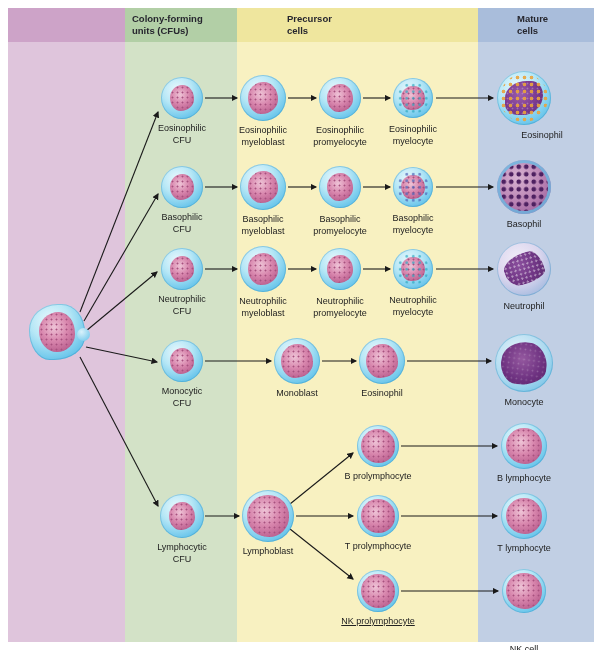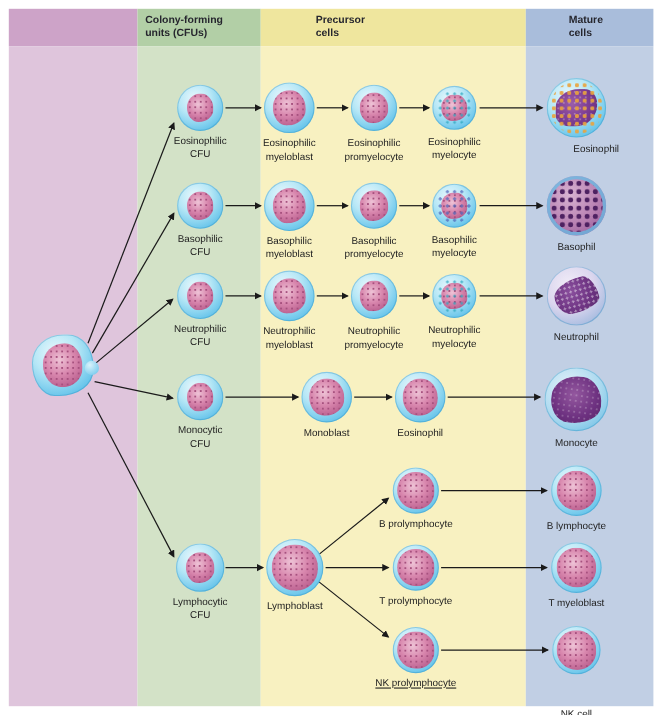--- a/index.html
+++ b/index.html
@@ -292,16 +292,16 @@
   <div class="lbl" style="left:382px;top:388px;">Eosinophil</div>
   <div class="lbl" style="left:524px;top:397px;">Monocyte</div>
 
   <div class="lbl" style="left:182px;top:542px;">Lymphocytic
 CFU</div>
   <div class="lbl" style="left:268px;top:546px;">Lymphoblast</div>
   <div class="lbl" style="left:378px;top:471px;">B prolymphocyte</div>
   <div class="lbl" style="left:378px;top:541px;">T prolymphocyte</div>
   <div class="lbl" style="left:378px;top:616px;text-decoration:underline;">NK prolymphocyte</div>
   <div class="lbl" style="left:524px;top:473px;">B lymphocyte</div>
-  <div class="lbl" style="left:524px;top:543px;">T myeloblast</div>
+  <div class="lbl" style="left:524px;top:543px;">T lymphocyte</div>
   <div class="lbl" style="left:524px;top:644px;">NK cell</div>
 
 </div>
 
 </body></html>

